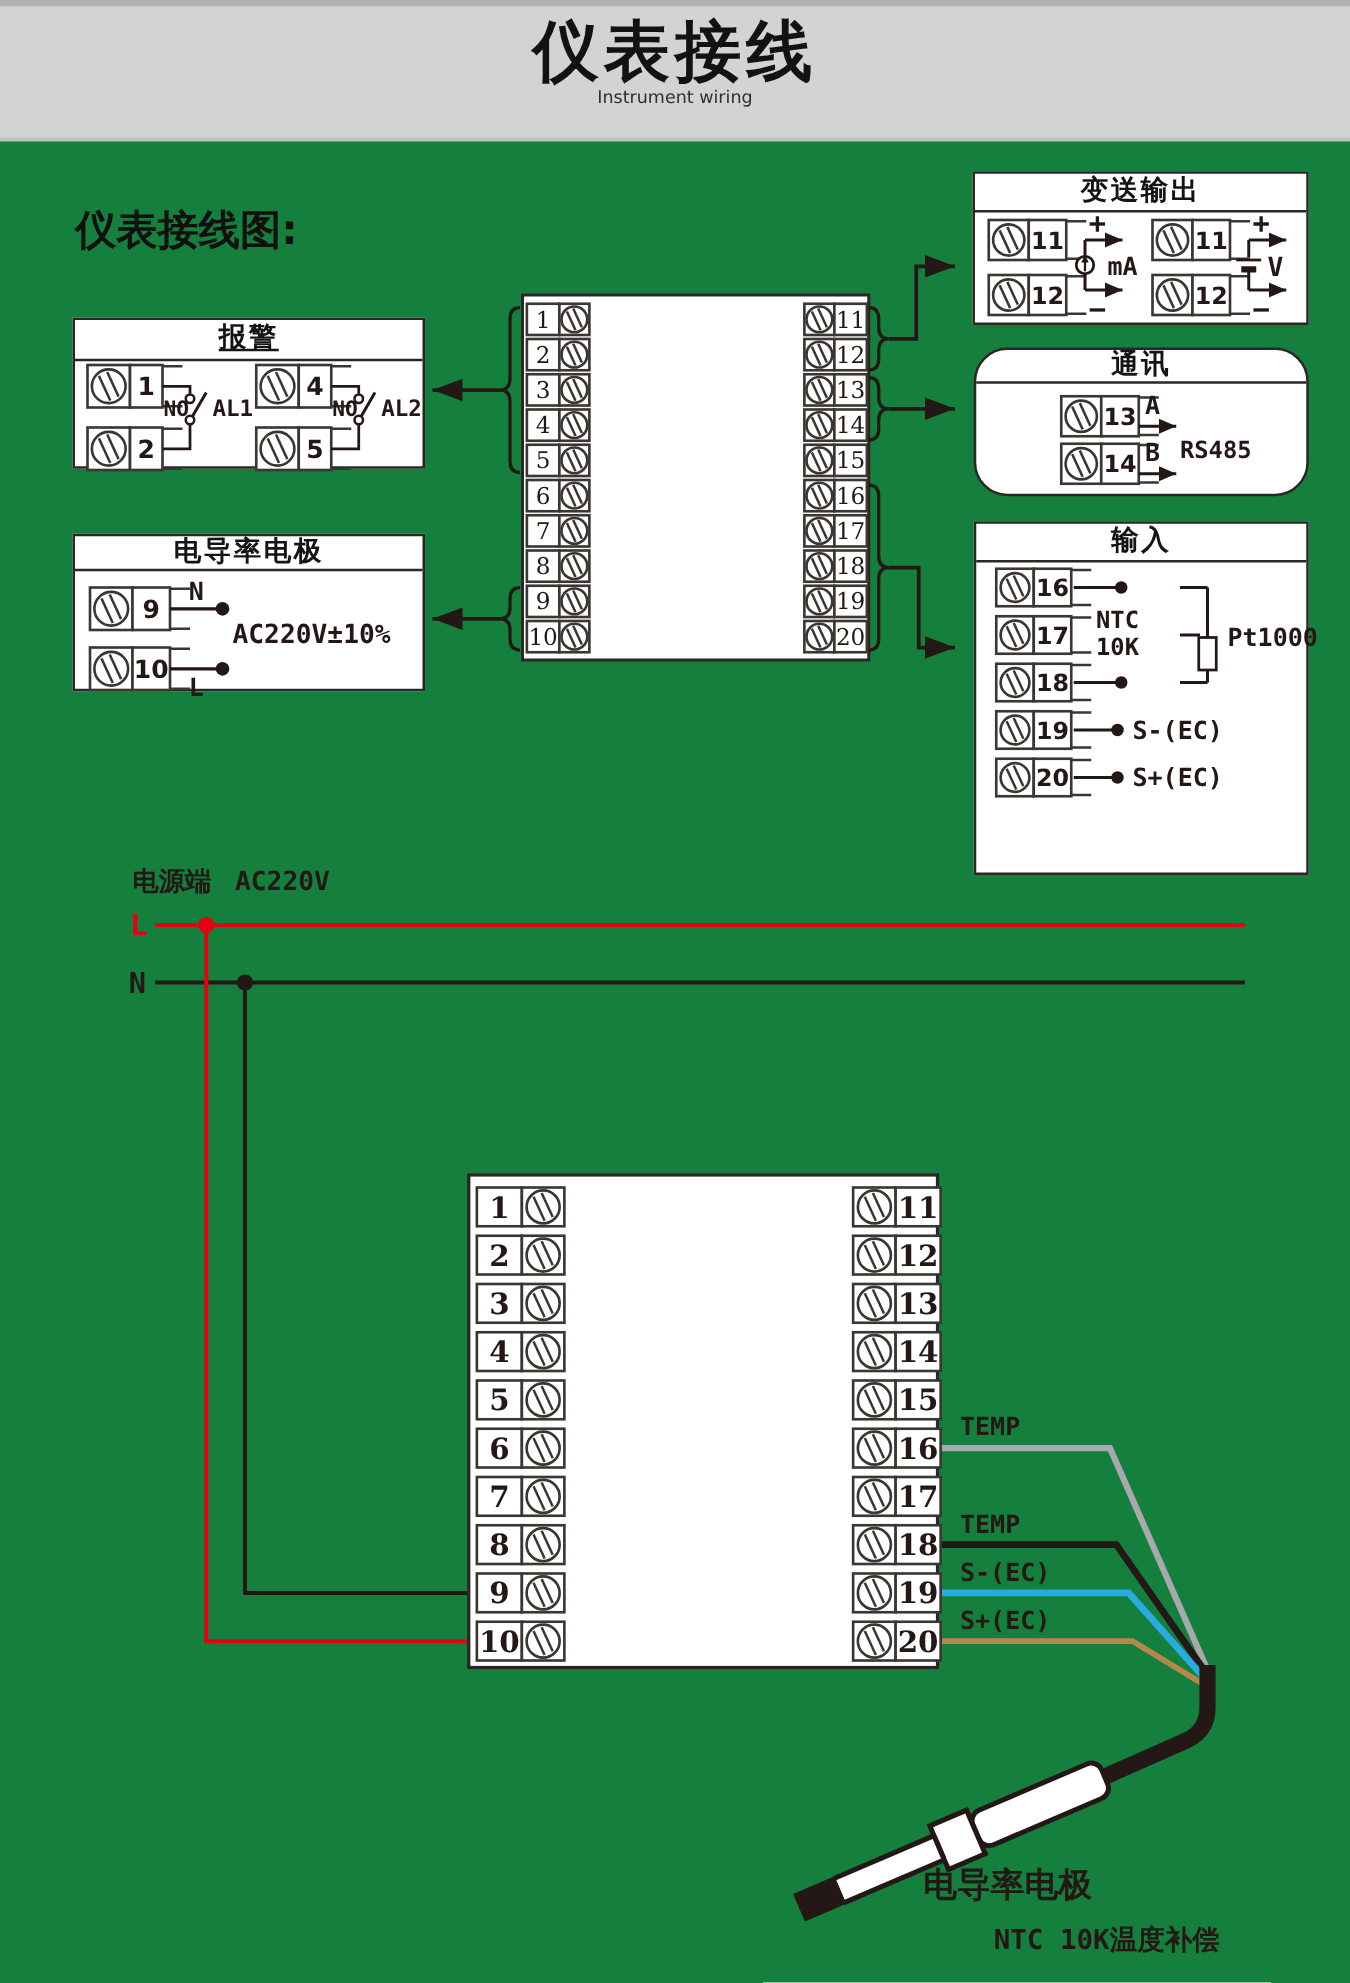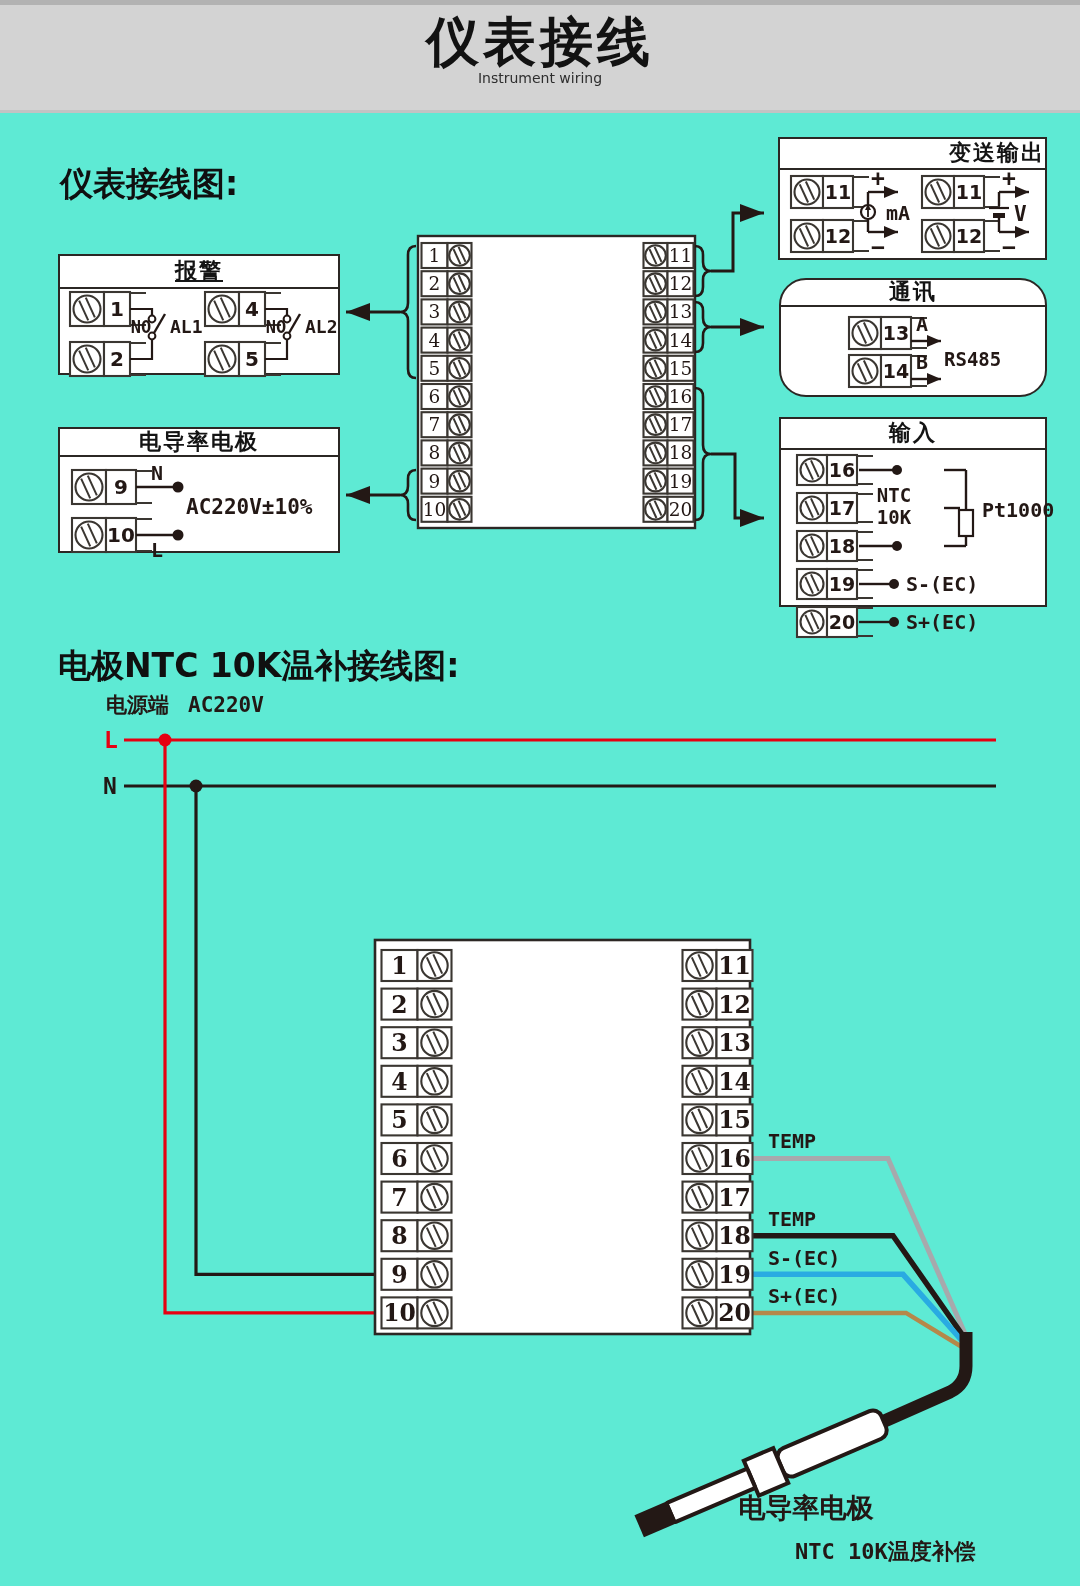--- a/index.html
+++ b/index.html
@@ -1,16 +1,16 @@
 <!DOCTYPE html>
 <html><head>
 <meta charset="utf-8">
 <style>
   html,body{margin:0;padding:0;background:#fff;}
-  .canvas{position:relative;width:1080px;height:1586px;background:#5eead4;overflow:hidden;
+  .canvas{position:relative;width:1080px;height:1586px;background:#15803d;overflow:hidden;
           font-family:"DejaVu Sans","Liberation Sans",sans-serif;color:#161616;}
   .hdr{position:absolute;left:0;top:0;width:1080px;height:113px;background:#d3d3d3;
        border-top:5px solid #b2b2b2;border-bottom:3px solid #c3c3c3;box-sizing:border-box;text-align:center;}
   .hdr .t{font-size:53px;font-weight:bold;letter-spacing:4px;line-height:60px;margin-top:7px;color:#121212;}
   .hdr .s{font-size:14px;color:#2e2e2e;margin-top:-2px;}
   .seclabel{position:absolute;font-weight:bold;font-size:33px;color:#101010;white-space:nowrap;}
   .box{position:absolute;border:2.5px solid #2b2724;background:#fff;box-sizing:border-box;}
   .box .bt{border-bottom:2.5px solid #2b2724;text-align:center;font-weight:bold;font-size:22px;
            color:#141414;letter-spacing:2px;}
   #diagram{position:absolute;left:0;top:0;pointer-events:none;}
@@ -19,35 +19,34 @@
 <body>
 
 <div class="canvas">
 
   <div class="hdr">
     <div class="t">仪表接线</div>
     <div class="s">Instrument wiring</div>
   </div>
 
   <div class="seclabel" style="left:60px;top:162px;">仪表接线图:</div>
-  <div class="seclabel" style="left:58px;top:644px;">电极NTC 10K温补接线图:</div>
 
   <div class="box" style="left:58px;top:254px;width:282px;height:121px;text-decoration:underline;">
     <div class="bt" style="height:31px;line-height:29px;">报警</div>
   </div>
   <div class="box" style="left:58px;top:427px;width:282px;height:126px;">
     <div class="bt" style="height:26px;line-height:25px;">电导率电极</div>
   </div>
   <div class="box" style="left:778px;top:137px;width:269px;height:123px;">
-    <div class="bt" style="height:29px;line-height:27px;text-align:right;">变送输出</div>
+    <div class="bt" style="height:29px;line-height:27px;">变送输出</div>
   </div>
   <div class="box" style="left:779px;top:278px;width:268px;height:119px;border-radius:27px;">
     <div class="bt" style="height:25px;line-height:24px;">通讯</div>
   </div>
-  <div class="box" style="left:779px;top:417px;width:268px;height:190px;">
+  <div class="box" style="left:779px;top:417px;width:268px;height:283px;">
     <div class="bt" style="height:29px;line-height:27px;">输入</div>
   </div>
 
   <svg id="diagram" width="1080" height="1586" viewBox="0 0 1080 1586">
     <defs>
       <marker id="arr" markerUnits="userSpaceOnUse" markerWidth="26" markerHeight="20" refX="24" refY="10" orient="auto">
         <path d="M0,1 L24,10 L0,19 Z" fill="#231815"></path>
       </marker>
       <marker id="arrS" markerUnits="userSpaceOnUse" markerWidth="16" markerHeight="14" refX="14" refY="7" orient="auto">
         <path d="M0,1 L14,7 L0,13 Z" fill="#231815"></path>

